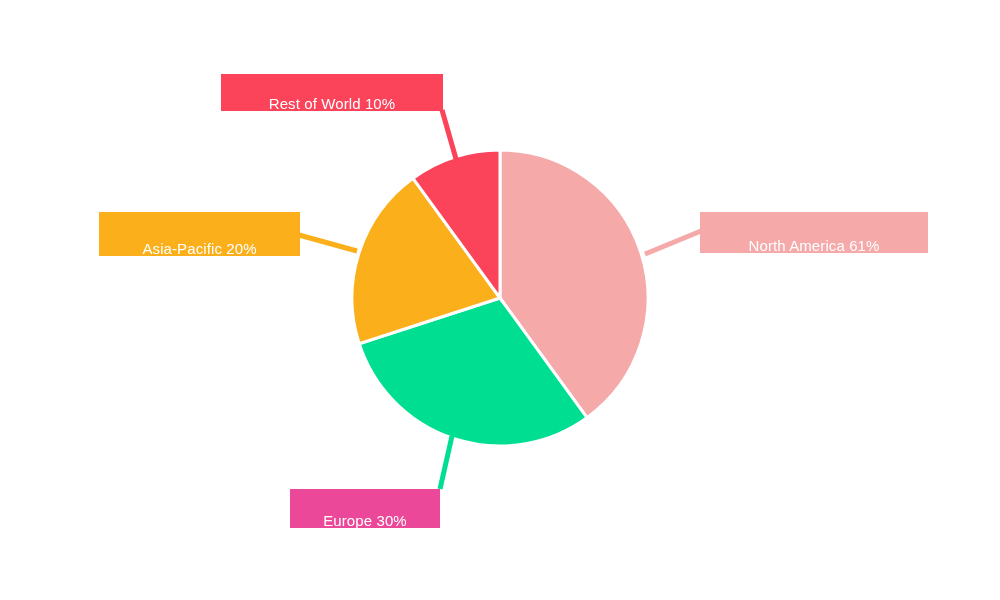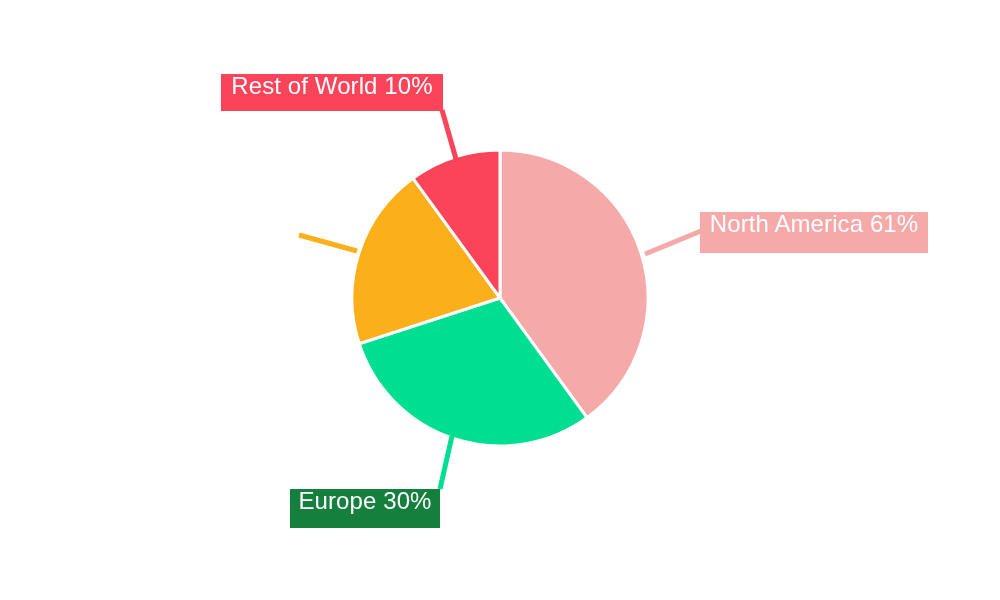--- a/index.html
+++ b/index.html
@@ -18,25 +18,25 @@
   #chart-svg {
     position: absolute;
     left: 0;
     top: 0;
     width: 1000px;
     height: 600px;
   }
   .label-box {
     position: absolute;
     display: flex;
-    align-items: flex-start;
+    align-items: flex-end;
     justify-content: center;
     color: #ffffff;
     font-family: "Liberation Sans", sans-serif;
-    font-size: 24px;
+    font-size: 15px;
     line-height: 1;
     white-space: nowrap;
     letter-spacing: 0.1px;
     box-sizing: border-box;
   }
   #label-north-america {
     left: 700px;
     top: 212px;
     width: 228px;
     height: 41px;
@@ -80,22 +80,25 @@
       <line x1="357" y1="251" x2="299" y2="235" stroke="#fbaf1b" stroke-width="5"></line>
       <line x1="456" y1="159" x2="442" y2="110" stroke="#fb4359" stroke-width="5"></line>
     </g>
 
   </svg>
 
   <div class="label-box" id="label-north-america" style="background:#f5a9a9">
     <span>North America 61%</span>
   </div>
 
-  <div class="label-box" id="label-europe" style="background:#15803d">
+  <div class="label-box" id="label-europe" style="background:#ec4899">
     <span>Europe 30%</span>
   </div>
 
+  <div class="label-box" id="label-asia-pacific" style="background:#fbaf1b">
+    <span>Asia-Pacific 20%</span>
+  </div>
 
   <div class="label-box" id="label-rest-of-world" style="background:#fb4359">
     <span>Rest of World 10%</span>
   </div>
 
 </div>
 
 </body></html>

